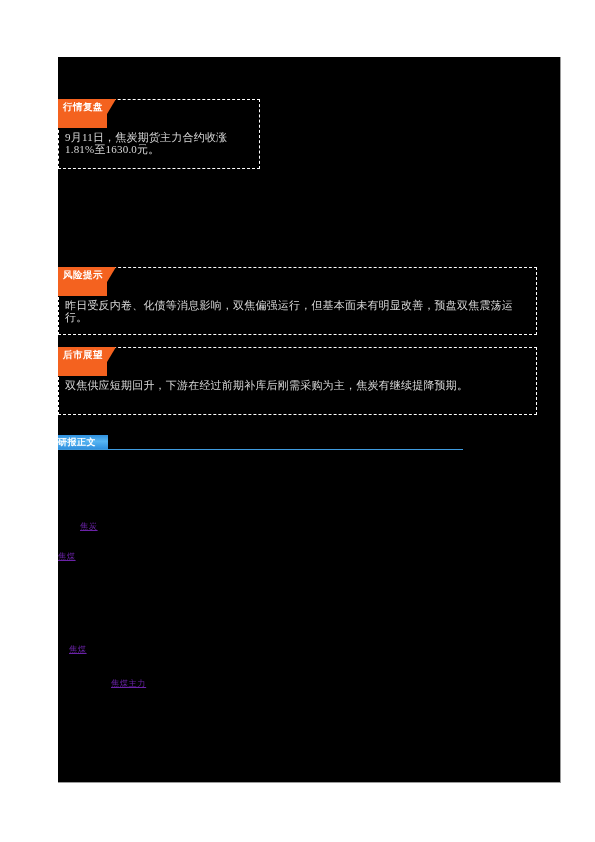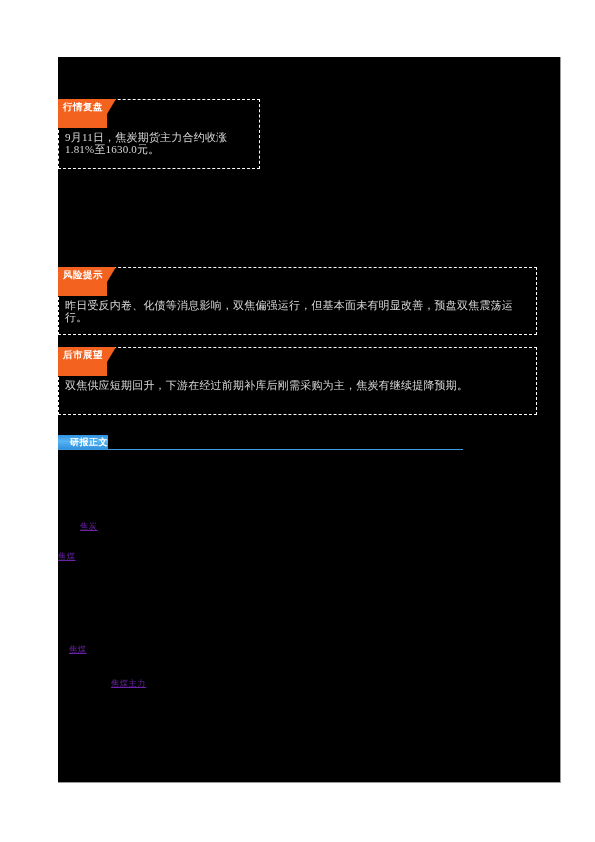--- a/index.html
+++ b/index.html
@@ -97,21 +97,21 @@
     position: absolute;
     left: 0; top: 0;
     width: 50px;
     height: 14px;
     line-height: 14px;
     background: linear-gradient(to bottom, #2f90de 0%, #57b5f2 45%, #2f90de 100%);
     color: #ffffff;
     font-family: "Liberation Sans", "DejaVu Sans", sans-serif;
     font-size: 9px;
     font-weight: bold;
-    text-align: right;
+    text-align: left;
     letter-spacing: 0.5px;
     white-space: nowrap;
   }
   #section-heading .rule {
     position: absolute;
     left: 0;
     top: 14px;
     width: 405px;
     height: 1px;
     background: #3f9bdf;

